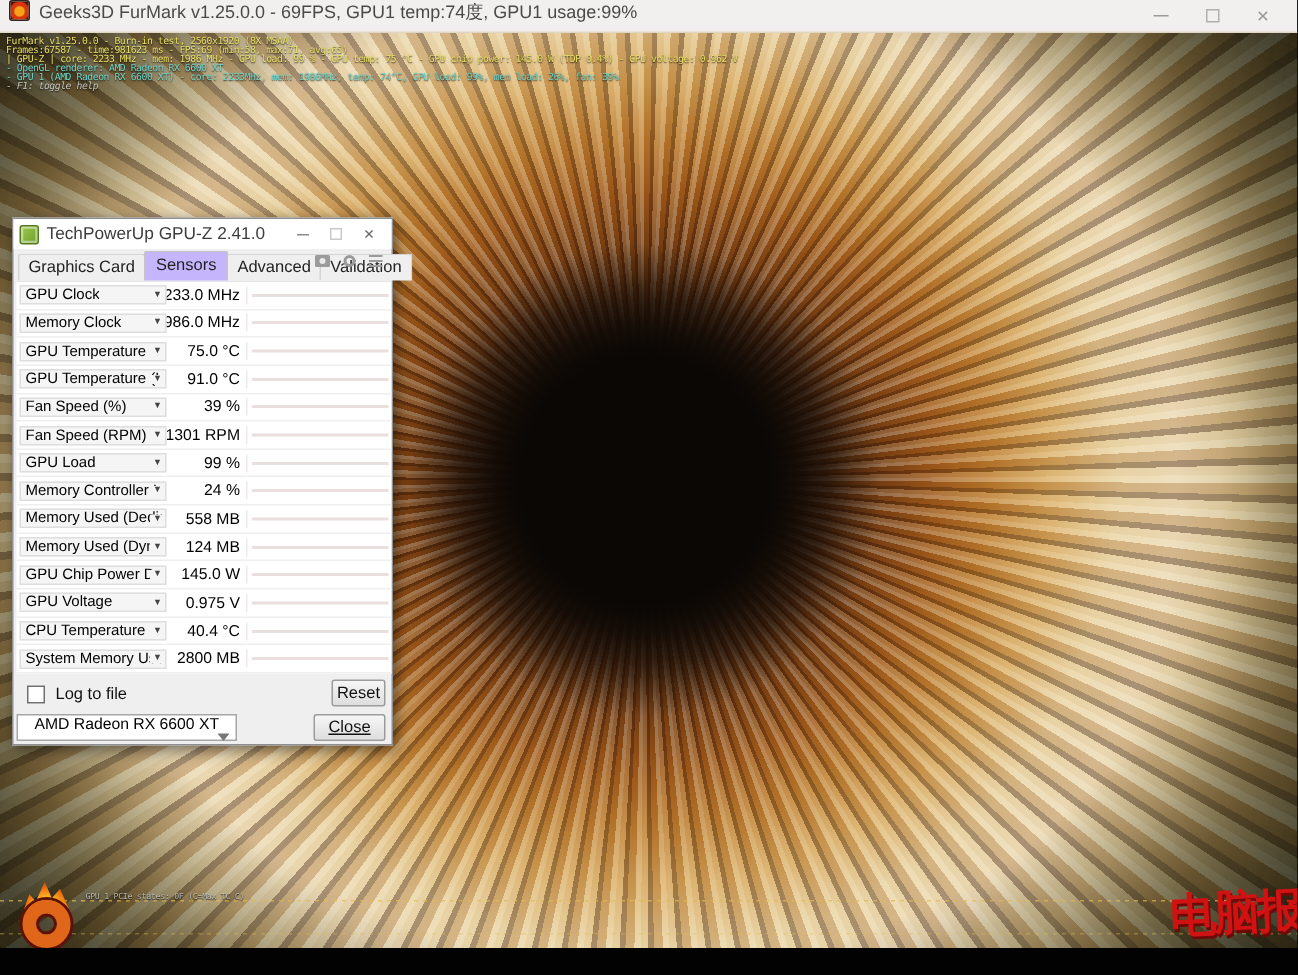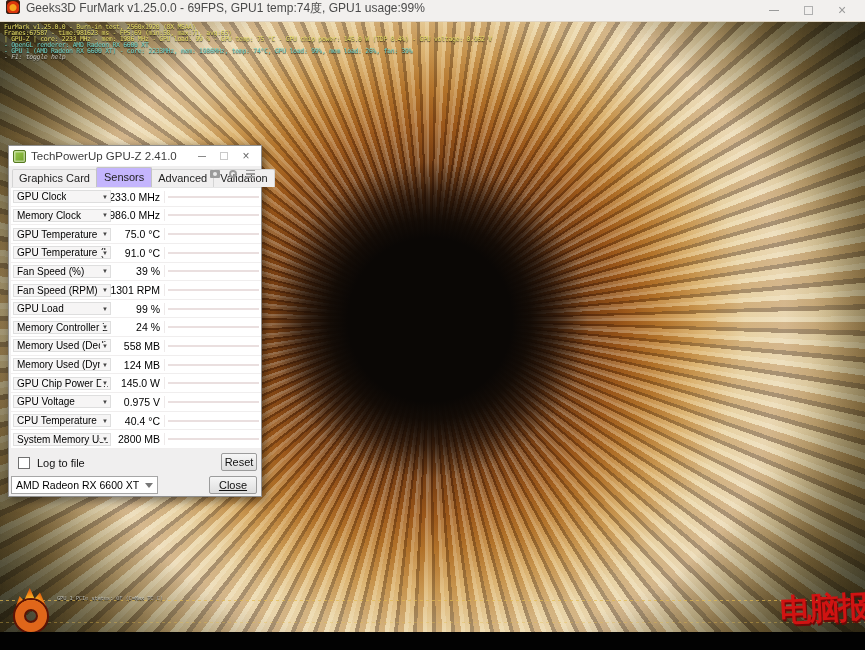--- a/index.html
+++ b/index.html
@@ -111,21 +111,21 @@
     background-image:repeating-linear-gradient(90deg, rgba(150,8,4,0.18) 0 5px, rgba(0,0,0,0) 5px 12px); }
 
   .gz-logrow { position:absolute; left:9px; top:311px; display:flex; align-items:center; gap:7px; }
   .gz-check { width:12px; height:12px; background:#fff; border:1px solid #707070; }
   .gz-checklabel { font-size:11px; color:#111; }
   .gz-btn { position:absolute; background:linear-gradient(#f6f6f6,#dedede); border:1px solid #9c9c9c;
     border-radius:2px; font-size:11px; color:#111; display:flex; align-items:center; justify-content:center; }
   .gz-btn.reset { right:4px; top:307px; width:36px; height:18px; }
   .gz-btn.close { right:4px; top:330px; width:48px; height:18px;text-decoration:underline; }
   .gz-device { position:absolute; left:2px; top:330px; width:147px; height:18px; background:#fff;
-    border:1px solid #a6a6a6; display:flex; align-items:center; padding:0 4px; font-size:10.5px; white-space:nowrap; }
+    border:1px solid #a6a6a6; display:flex; align-items:center; padding:0 4px; font-size:10.5px; white-space:nowrap;flex-direction:column; }
   .gz-device .chev { margin-left:auto; width:0; height:0; border-left:4px solid transparent;
     border-right:4px solid transparent; border-top:5px solid #777; }
 </style>
 </head>
 <body>
 
 <div class="screen">
 
   <div class="fm-titlebar">
     <span class="fm-appicon"></span>

